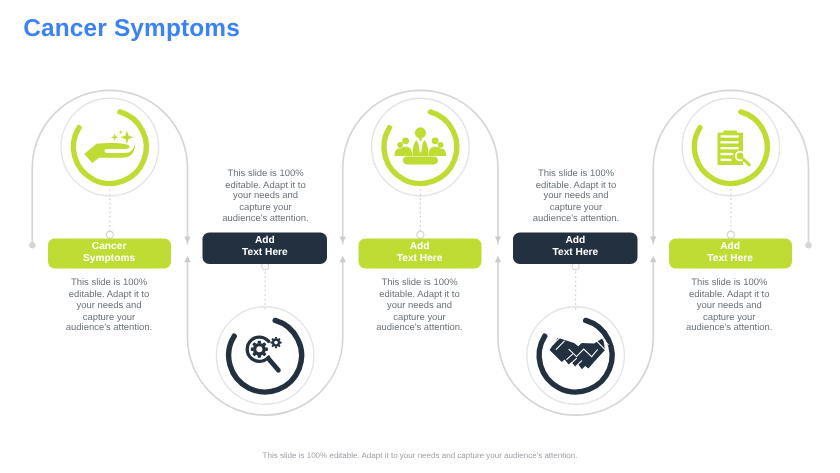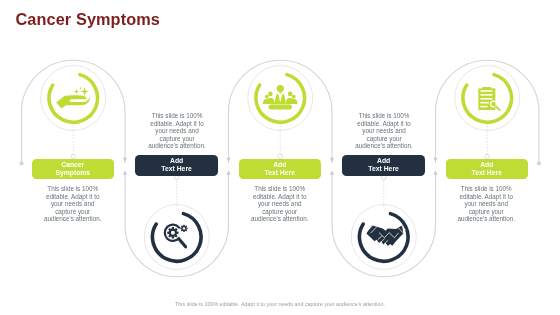--- a/index.html
+++ b/index.html
@@ -1,18 +1,18 @@
 <!DOCTYPE html>
 <html><head>
 <meta charset="utf-8">
 <style>
   html,body{margin:0;padding:0;}
   body{width:560px;height:315px;background:#ffffff;font-family:"Liberation Sans",sans-serif;overflow:hidden;position:relative;}
   .slide{position:absolute;left:0;top:0;width:560px;height:315px;}
-  #title{position:absolute;left:15.5px;top:10px;font-size:16.3px;font-weight:bold;color:#7f1d1d;letter-spacing:0.1px;}
+  #title{position:absolute;left:15.5px;top:10px;font-size:16.3px;font-weight:bold;color:#3b82f6;letter-spacing:0.1px;}
   svg.layer{position:absolute;left:0;top:0;width:560px;height:315px;}
   .pill{position:absolute;border-radius:4.5px;display:flex;align-items:center;justify-content:center;text-align:center;}
   .pill-green{background:#bedc33;color:#ffffff;}
   .pill-dark{background:#22303f;color:#ffffff;}
   .pill span{font-size:6.8px;font-weight:bold;line-height:8.0px;letter-spacing:0px;}
   .body-text{position:absolute;text-align:center;font-size:6.3px;line-height:7.55px;color:#6a7278;}
   #footer{position:absolute;left:0;width:560px;top:301px;text-align:center;font-size:5.35px;color:#9aa0a6;}
 </style>
 </head>
 <body>

